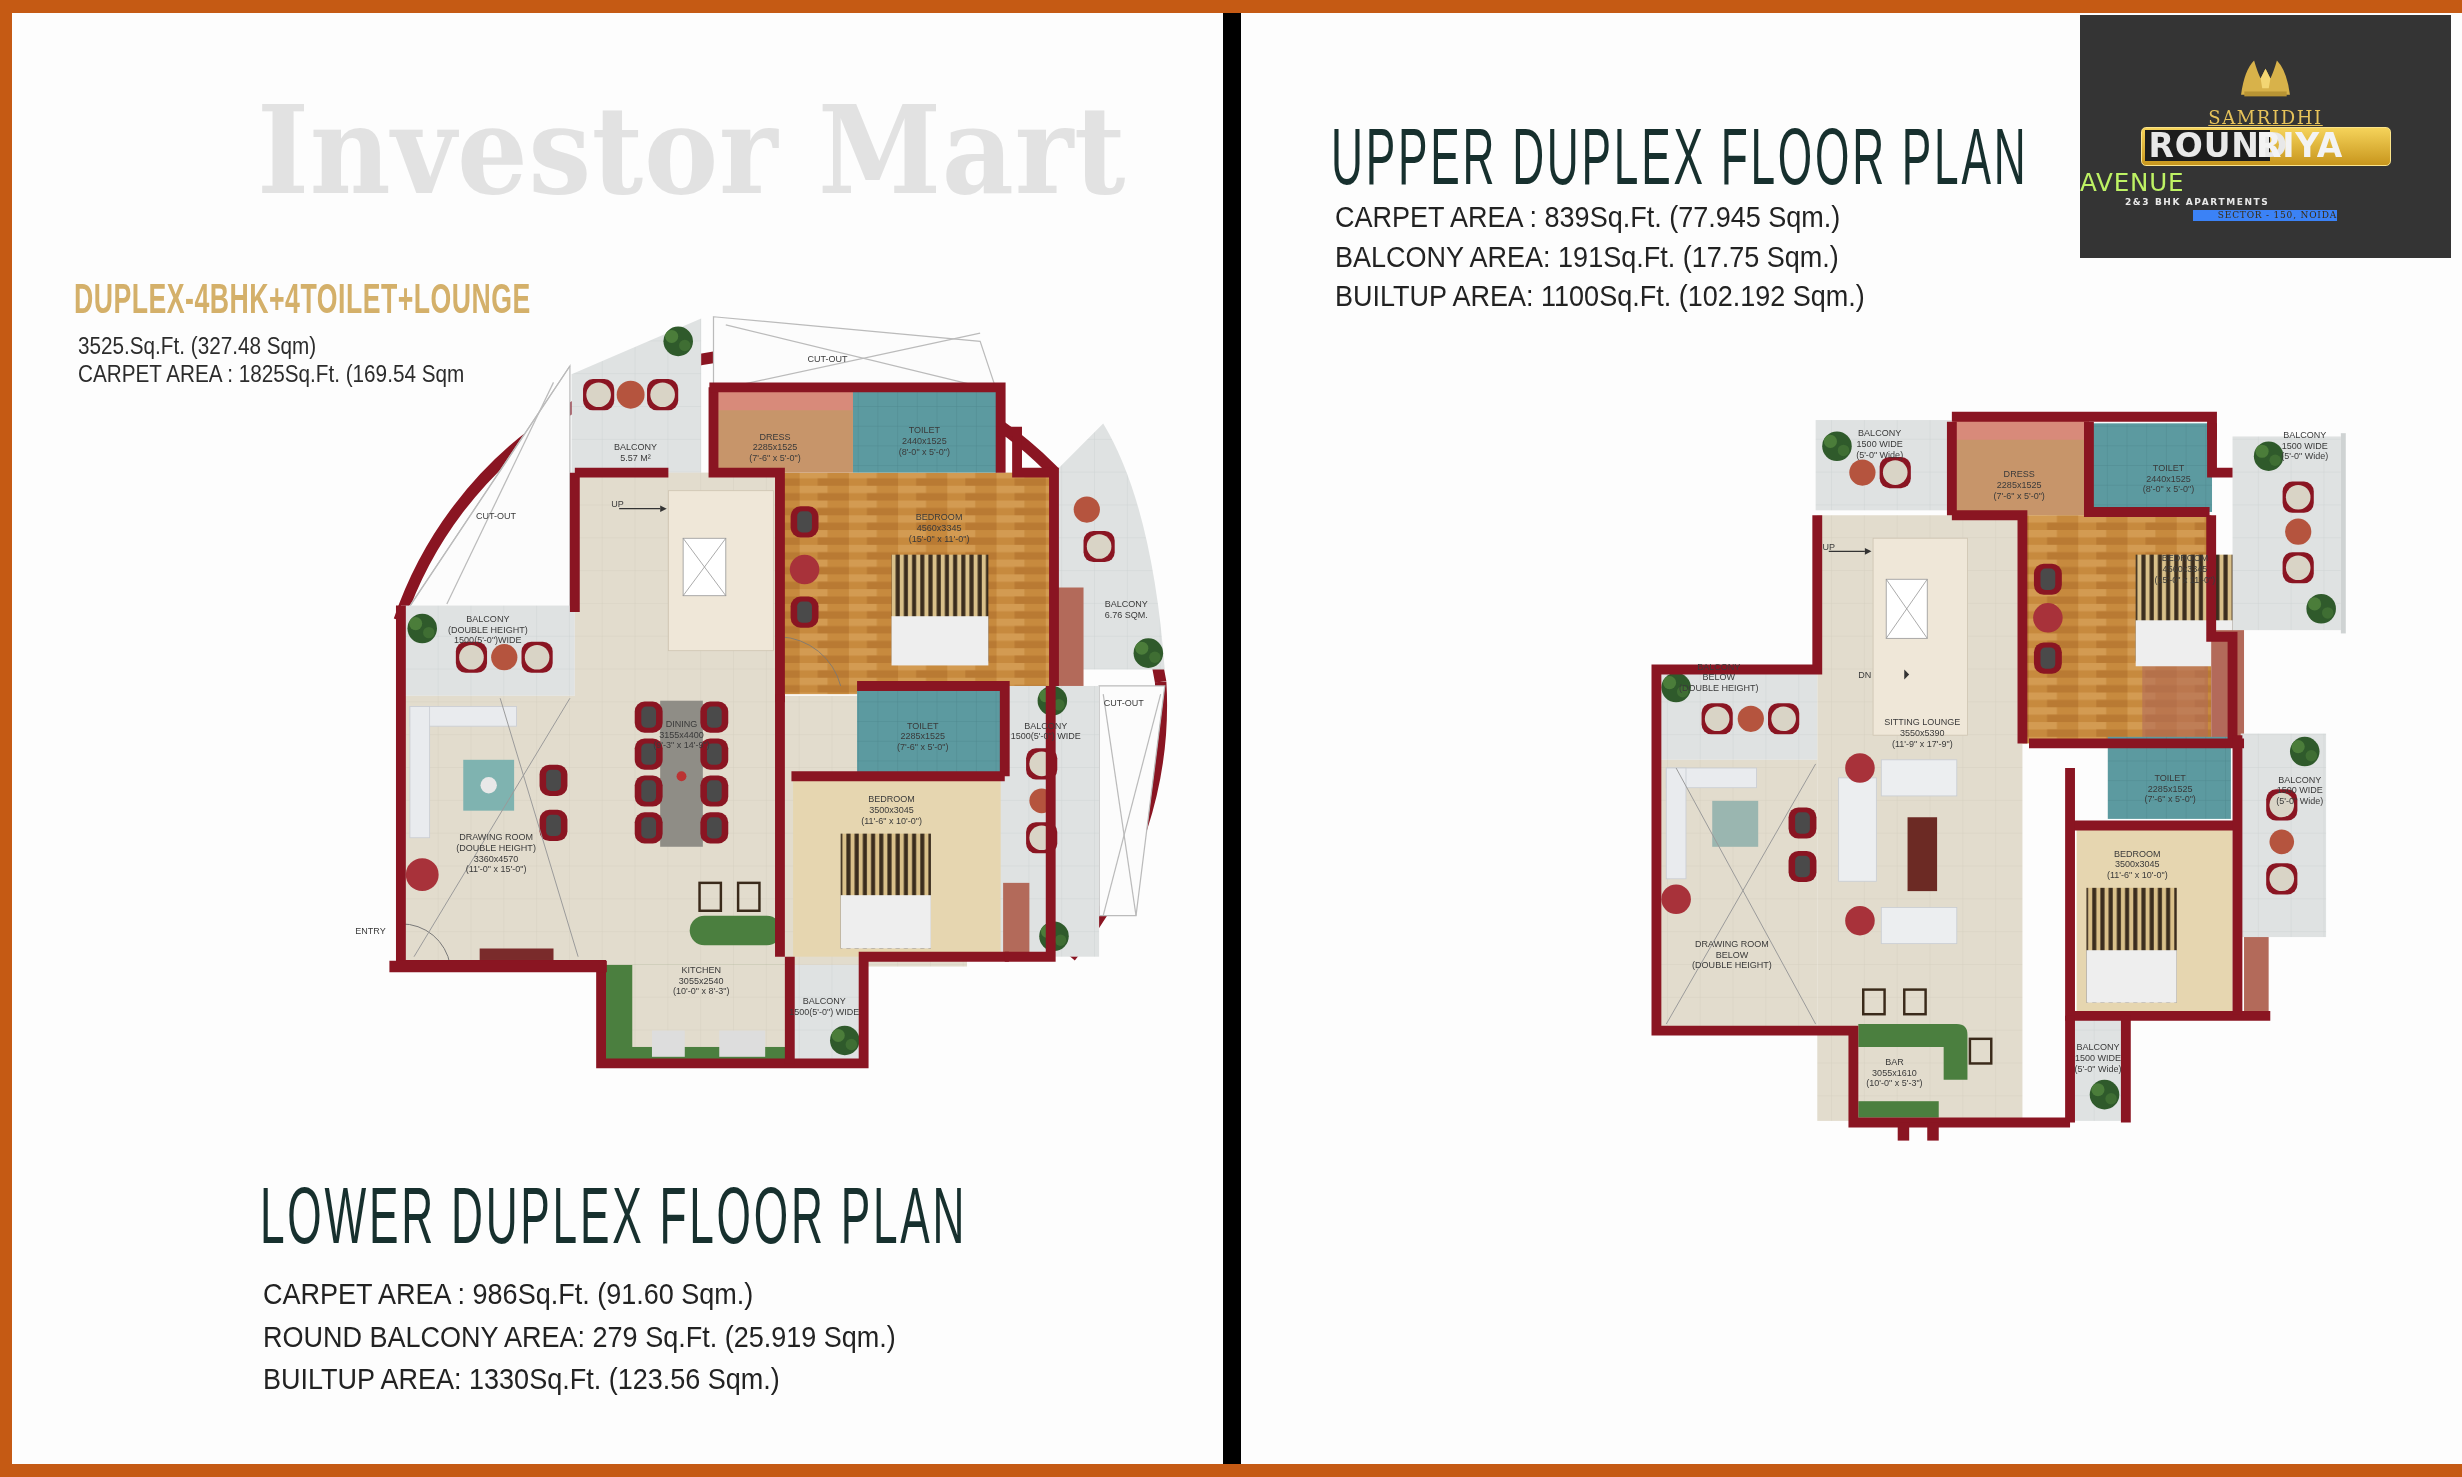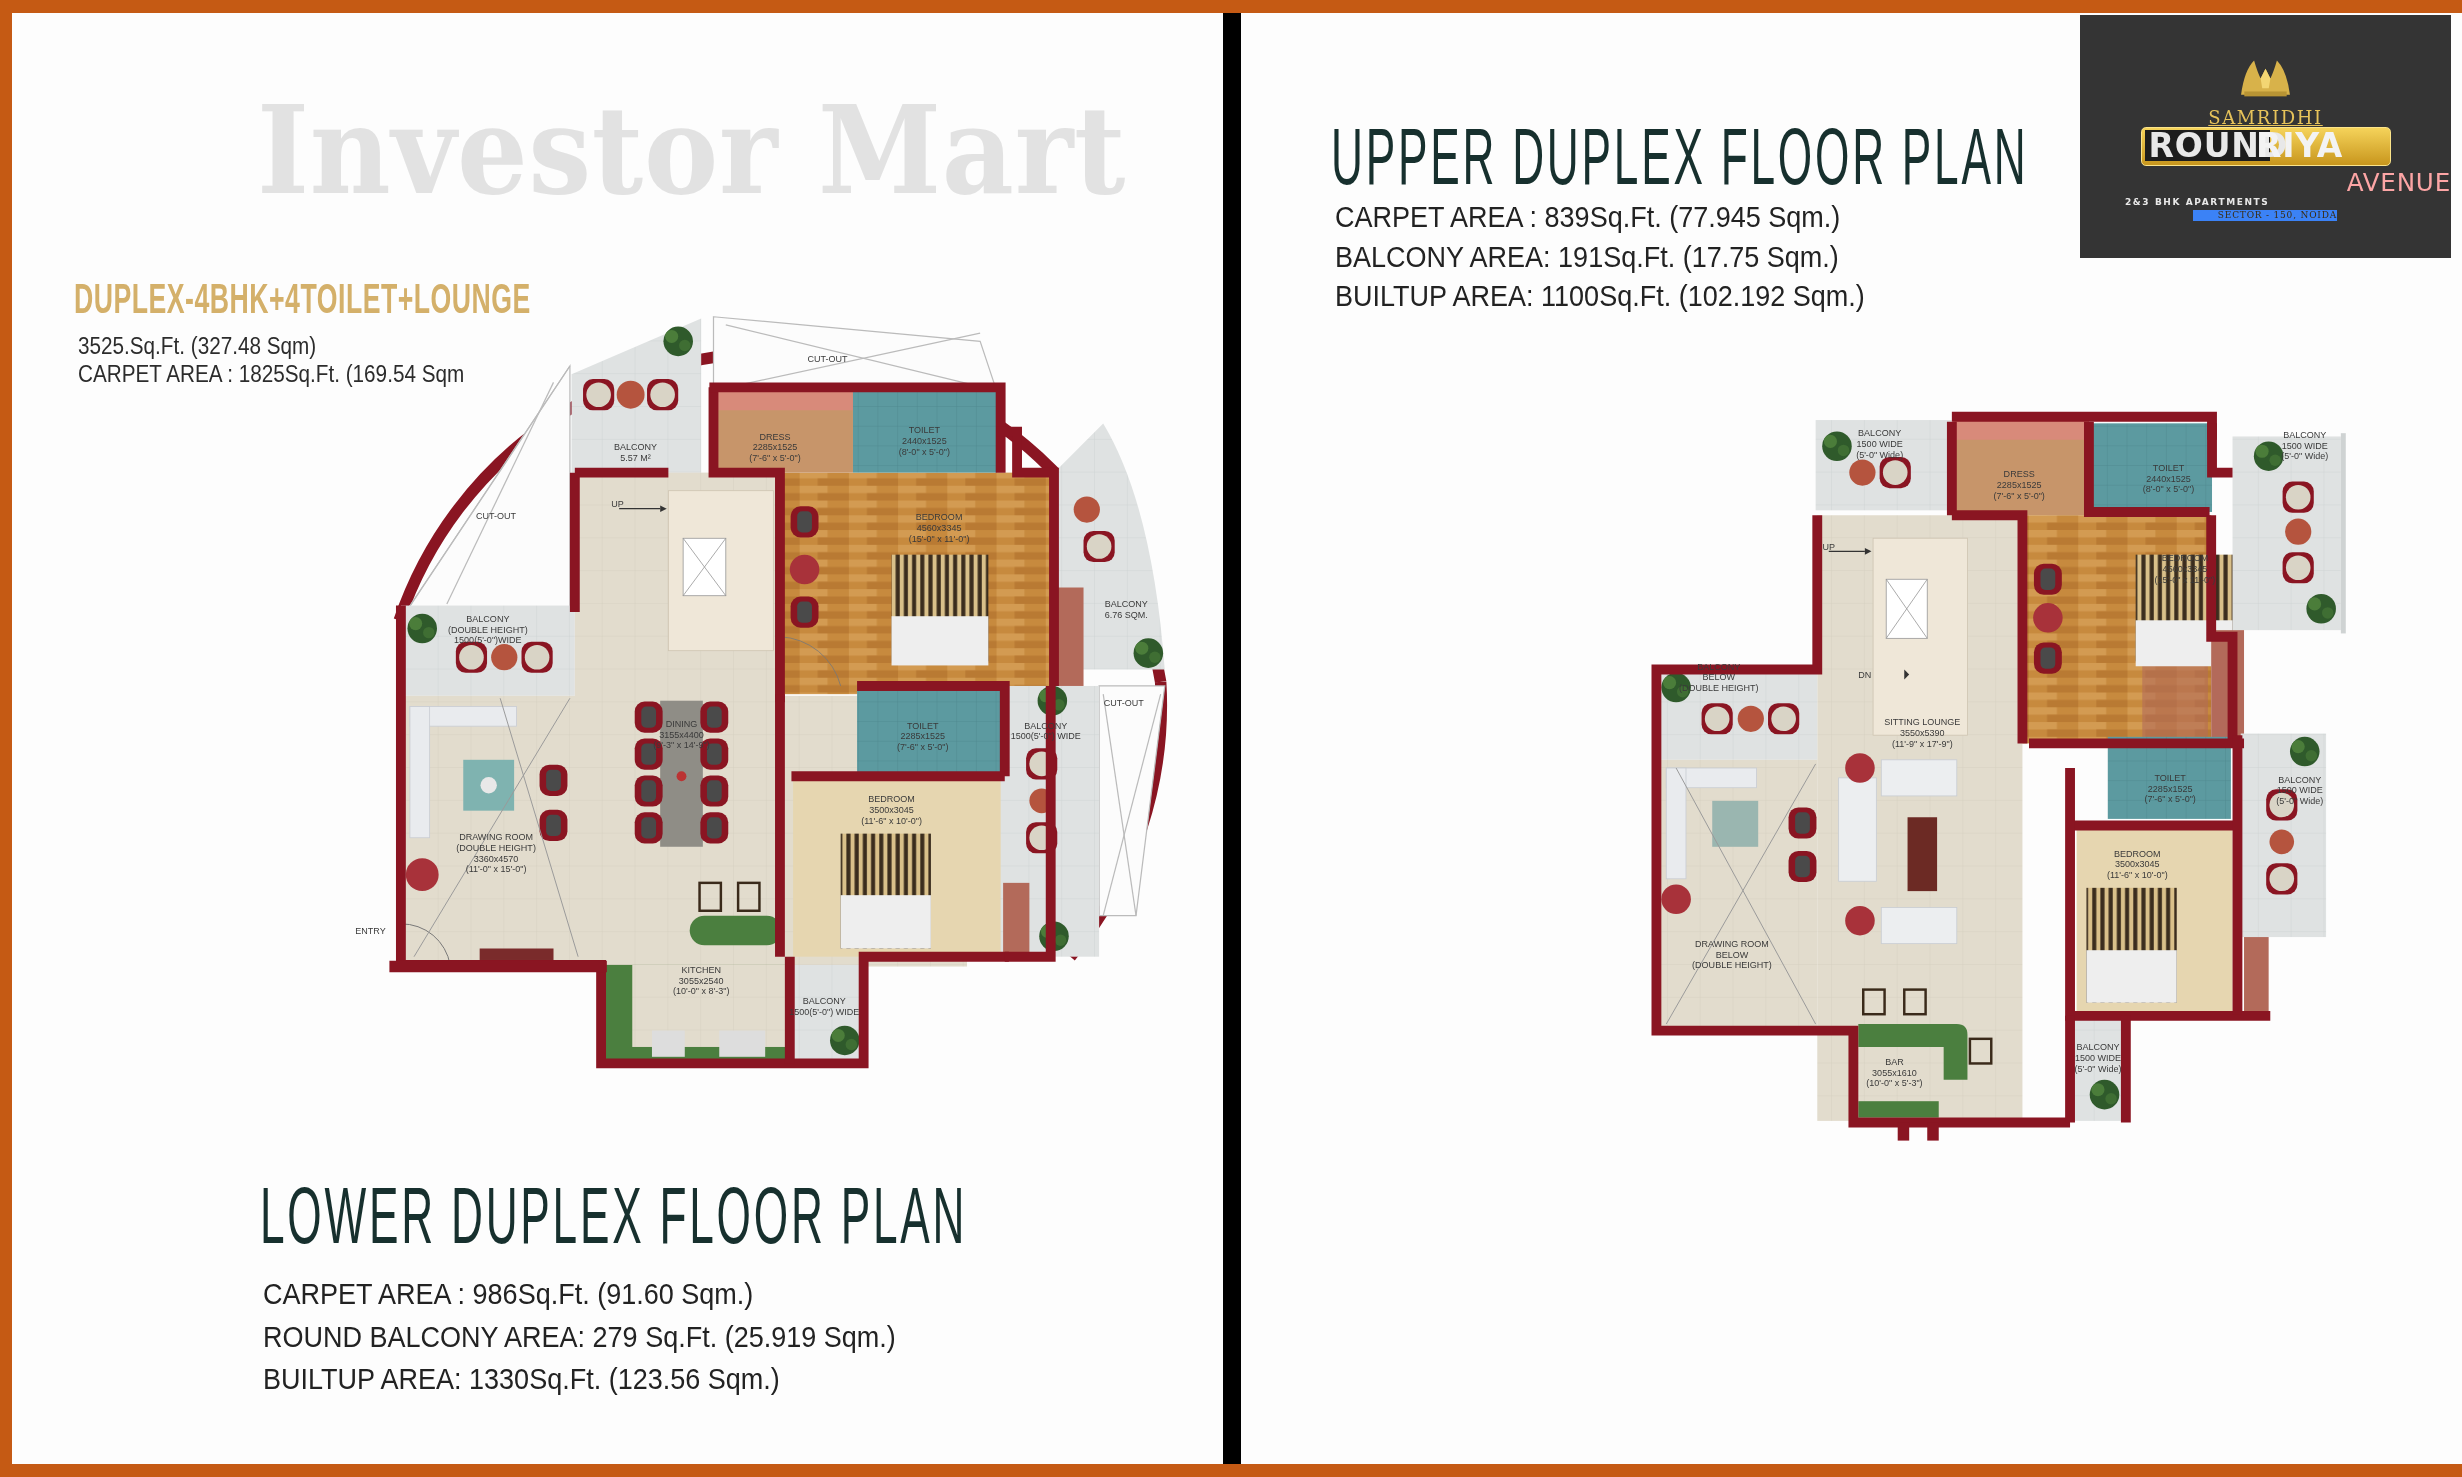--- a/index.html
+++ b/index.html
@@ -14,21 +14,21 @@
   .plan-title{position:absolute;font-family:"Liberation Sans",sans-serif;font-size:79px;color:#17302e;white-space:nowrap;transform:scaleX(0.56);transform-origin:left top;letter-spacing:4.9px;}
   .area-line{position:absolute;font-family:"Liberation Sans",sans-serif;font-size:30px;color:#222;white-space:nowrap;transform:scaleX(0.9);transform-origin:left top;}
   .logo{position:absolute;left:839px;top:1.6px;width:371px;height:243px;background:#343434;}
   .logo .crest{position:absolute;left:156px;top:39px;width:59px;height:44px;}
   .logo .samridhi{position:absolute;left:0;width:100%;top:92px;text-align:center;font-family:"DejaVu Serif",serif;font-size:18px;color:#e7c35a;letter-spacing:1.6px;text-decoration:underline;}
   .logo .luxbar{position:absolute;left:61px;top:112px;width:250px;height:39px;background:linear-gradient(#f5d35a,#c8961d);border-radius:4.9px;border:1.6px solid #fbe48a;box-sizing:border-box;}
   .logo .luxbar .lux-l{position:absolute;left:3.3px;top:2.5px;width:125px;height:31px;background:#1d1d1d;}
   .logo .luxbar span{position:absolute;top:0;height:36px;line-height:36px;font-family:"DejaVu Sans",sans-serif;font-weight:bold;font-size:33px;color:#e8e8e8;letter-spacing:0.8px;}
   .logo .luxbar .t1{left:6.6px;}
   .logo .luxbar .t2{left:114px;color:#f3f3f3;}
-  .logo .avenue{position:absolute;left:0;width:100%;top:153px;text-align:right;font-family:"DejaVu Sans",sans-serif;font-size:24.6px;color:#fca5a5;letter-spacing:0.8px;}
+  .logo .avenue{position:absolute;left:0;width:100%;top:153px;text-align:left;font-family:"DejaVu Sans",sans-serif;font-size:24.6px;color:#bef264;letter-spacing:0.8px;}
   .logo .bhk{position:absolute;left:0;width:100%;top:182px;text-align:left;font-family:"DejaVu Sans",sans-serif;font-weight:bold;font-size:9px;color:#e8e8e8;letter-spacing:1.6px;margin-left:45px;}
   .logo .sector{position:absolute;left:113px;top:195px;width:144px;height:11.5px;background:#3b82f6;text-align:right;font-family:"DejaVu Serif",serif;font-size:9px;line-height:11.5px;color:#3a2b10;letter-spacing:0.8px;}
   svg.plan{position:absolute;}
   .rl{font-family:"Liberation Sans",sans-serif;fill:#3a3a3a;text-anchor:middle;}
 </style>
 </head>
 <body>
 
 <div id="divider"></div>
 

